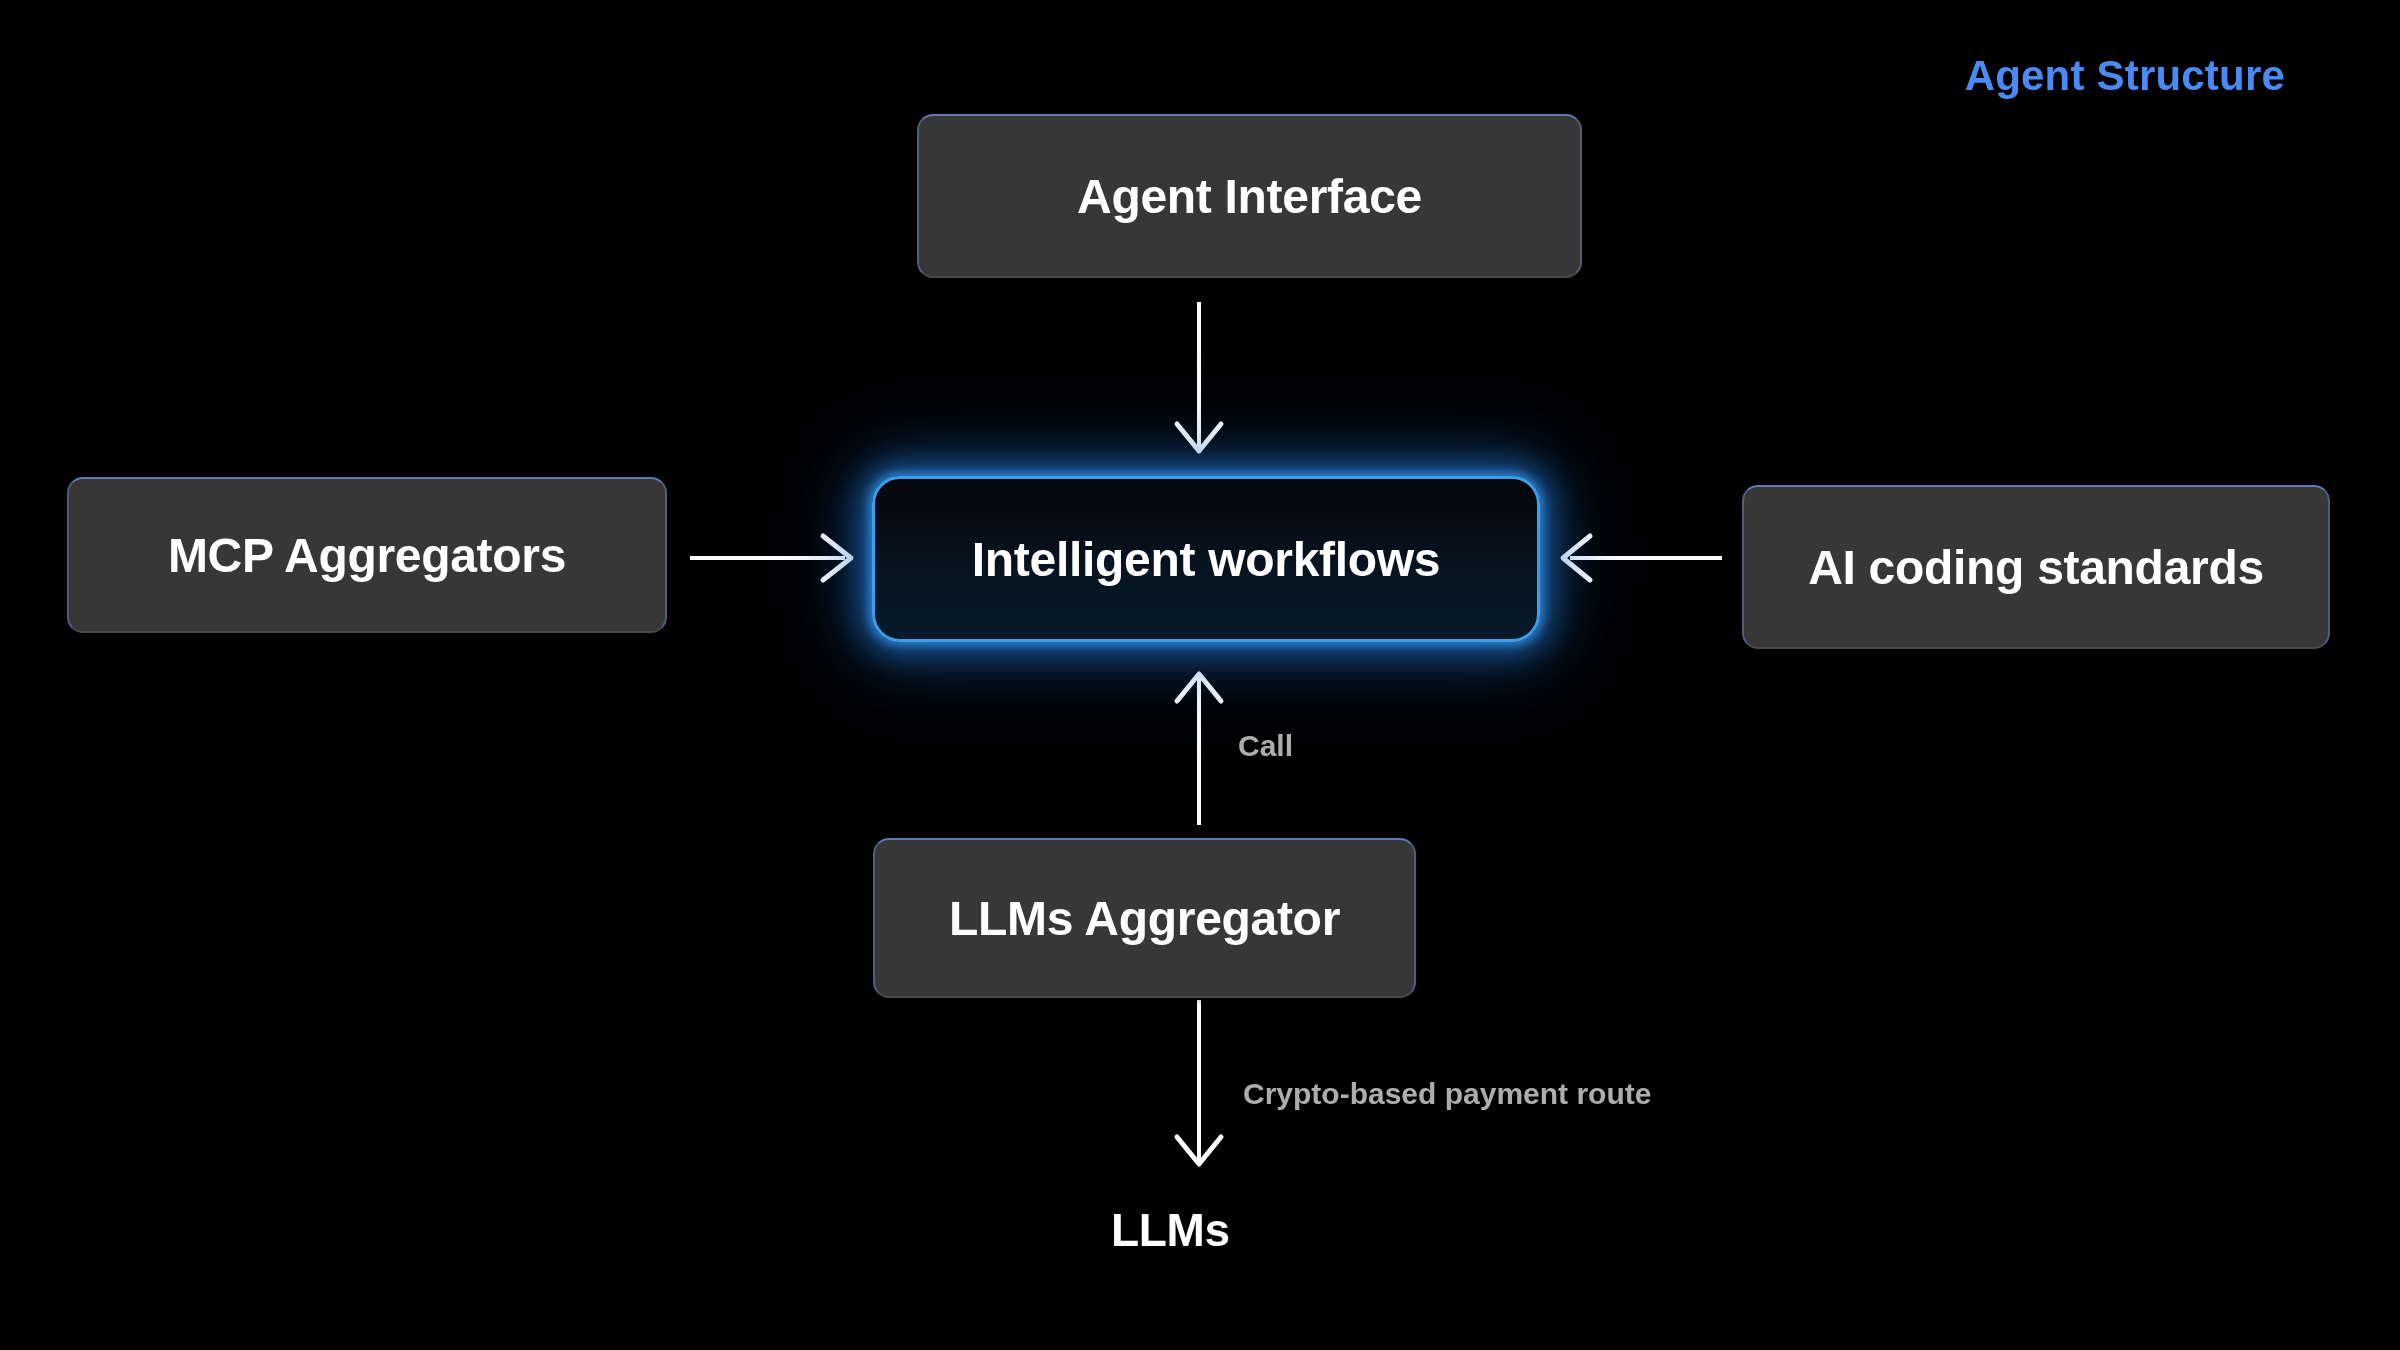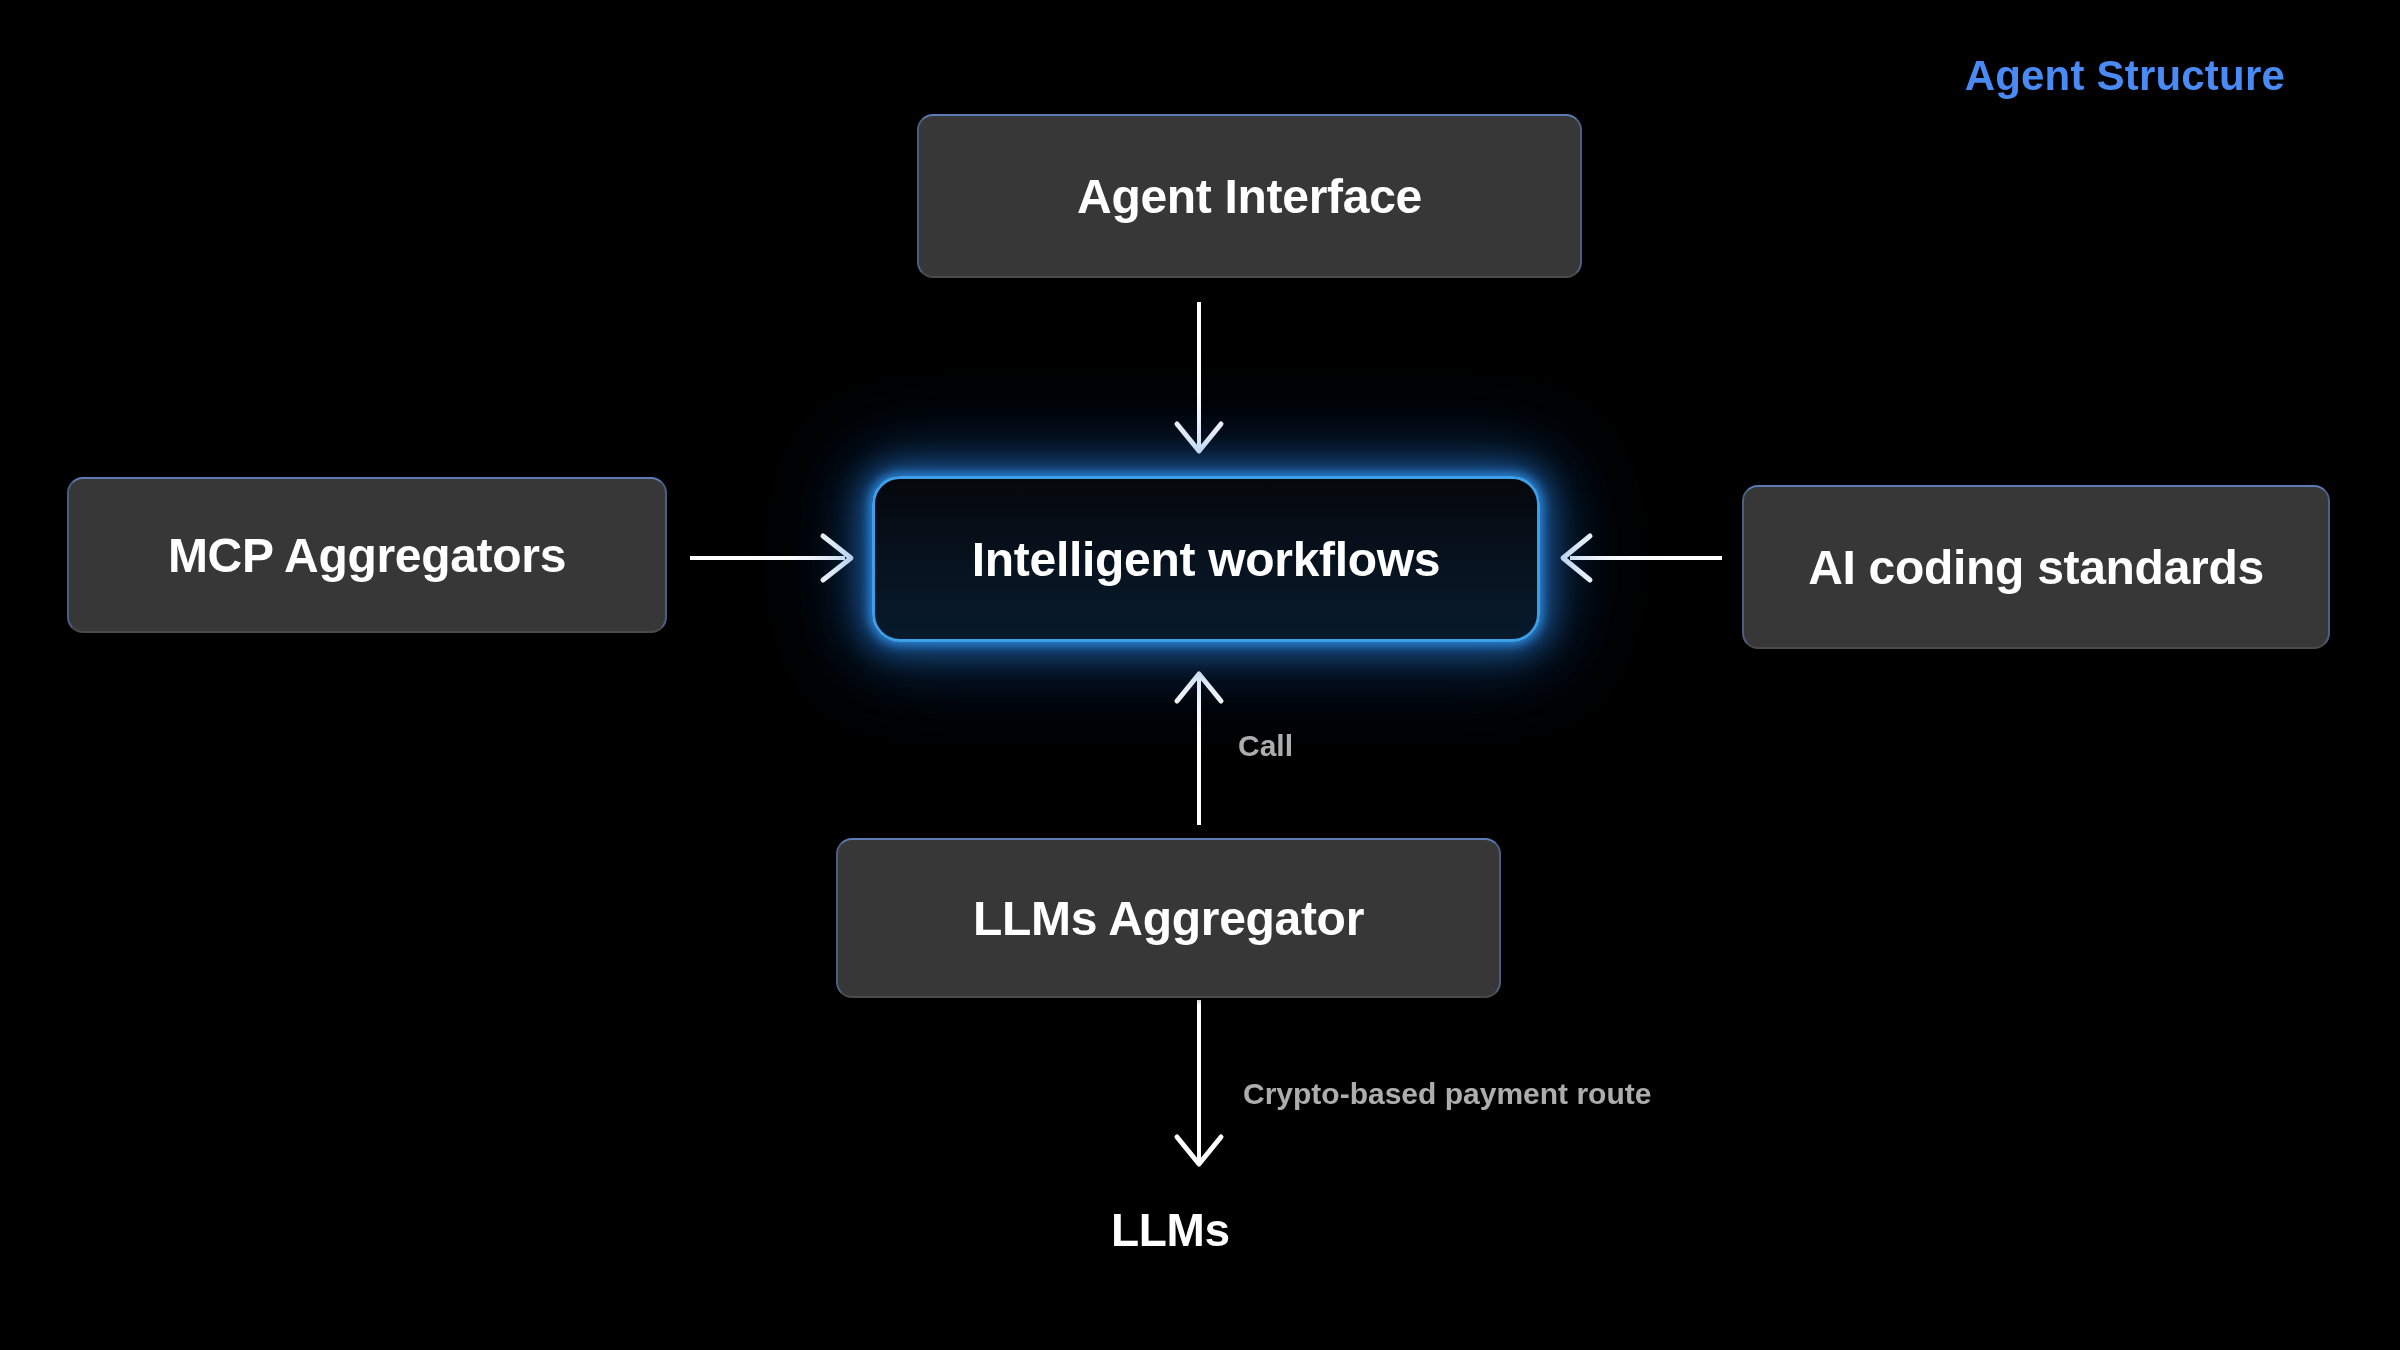--- a/index.html
+++ b/index.html
@@ -130,21 +130,21 @@
   </div>
 
   <div class="node center" style="left:872px; top:476px; width:668px; height:166px;">
     <span class="node-label">Intelligent workflows</span>
   </div>
 
   <div class="node" style="left:1742px; top:477px; width:588px; height:164px;margin-top:8px;">
     <span class="node-label">AI coding standards</span>
   </div>
 
-  <div class="node" style="left:836px; top:838px; width:665px; height:160px;">
+  <div class="node" style="left:873px; top:838px; width:543px; height:160px;">
     <span class="node-label">LLMs Aggregator</span>
   </div>
 
   <div class="text-node" style="left:1111px; top:1203px;">LLMs</div>
 
   <div class="edge-label" style="left:1238px; top:729px;">Call</div>
 
   <div class="edge-label" style="left:1243px; top:1077px;">Crypto-based payment route</div>
 
 </div>

